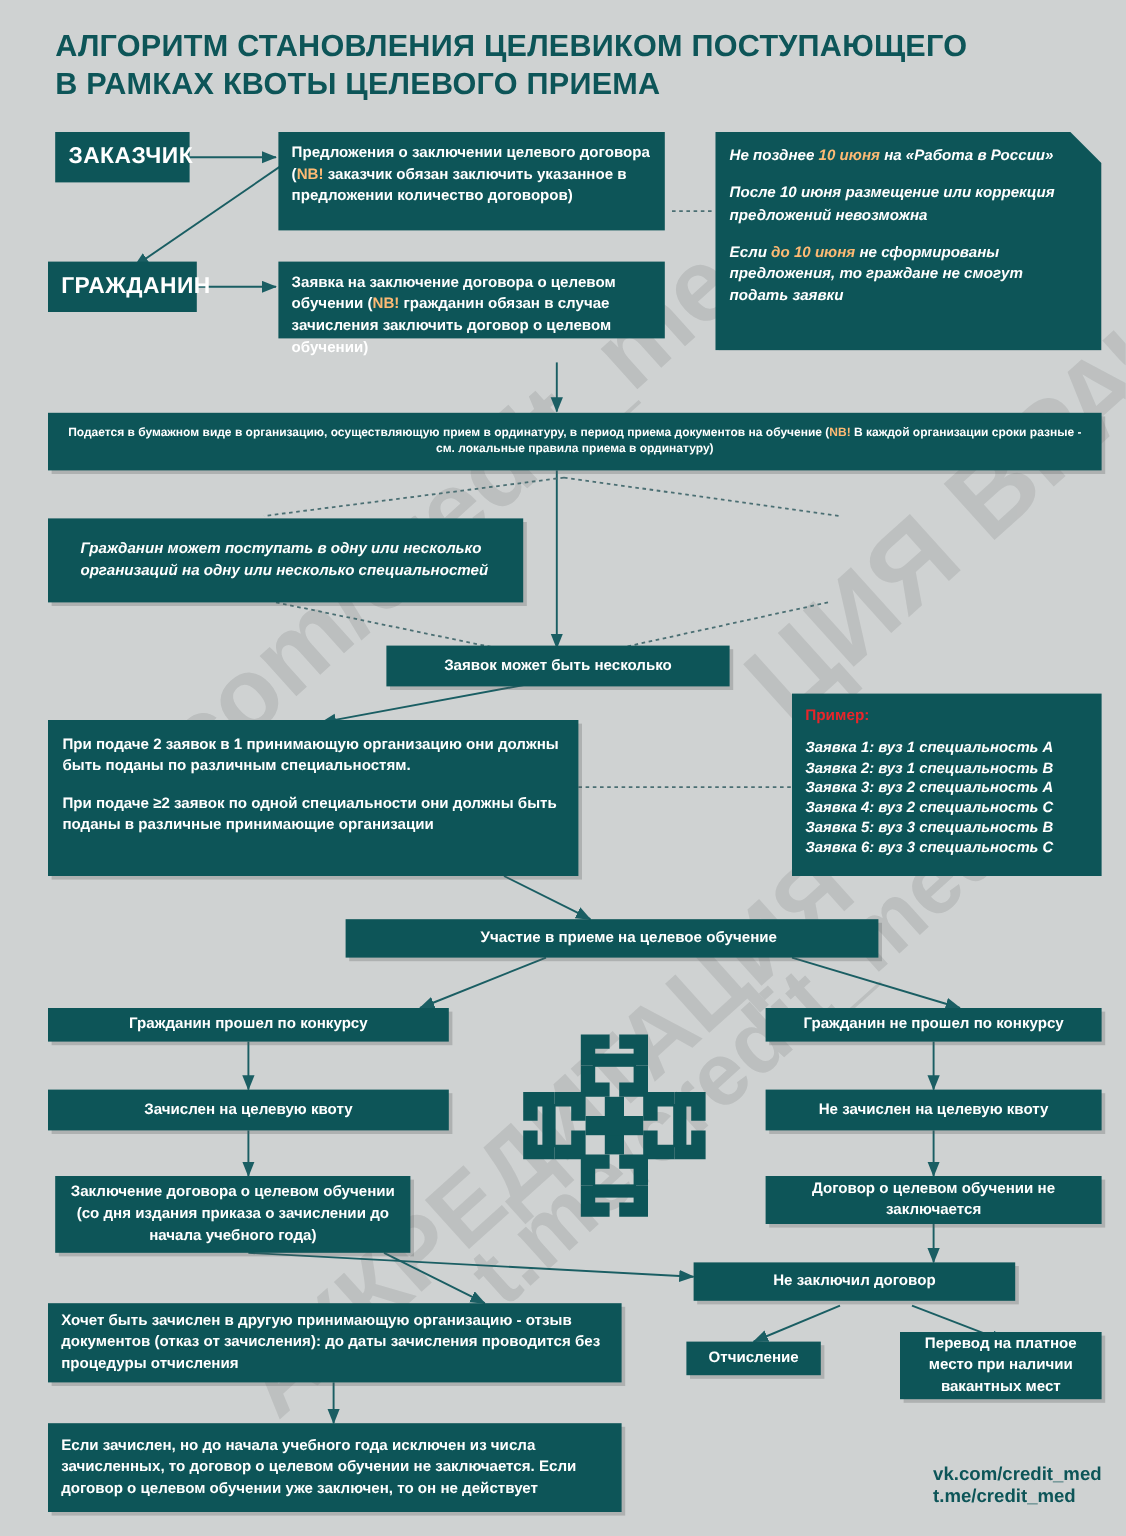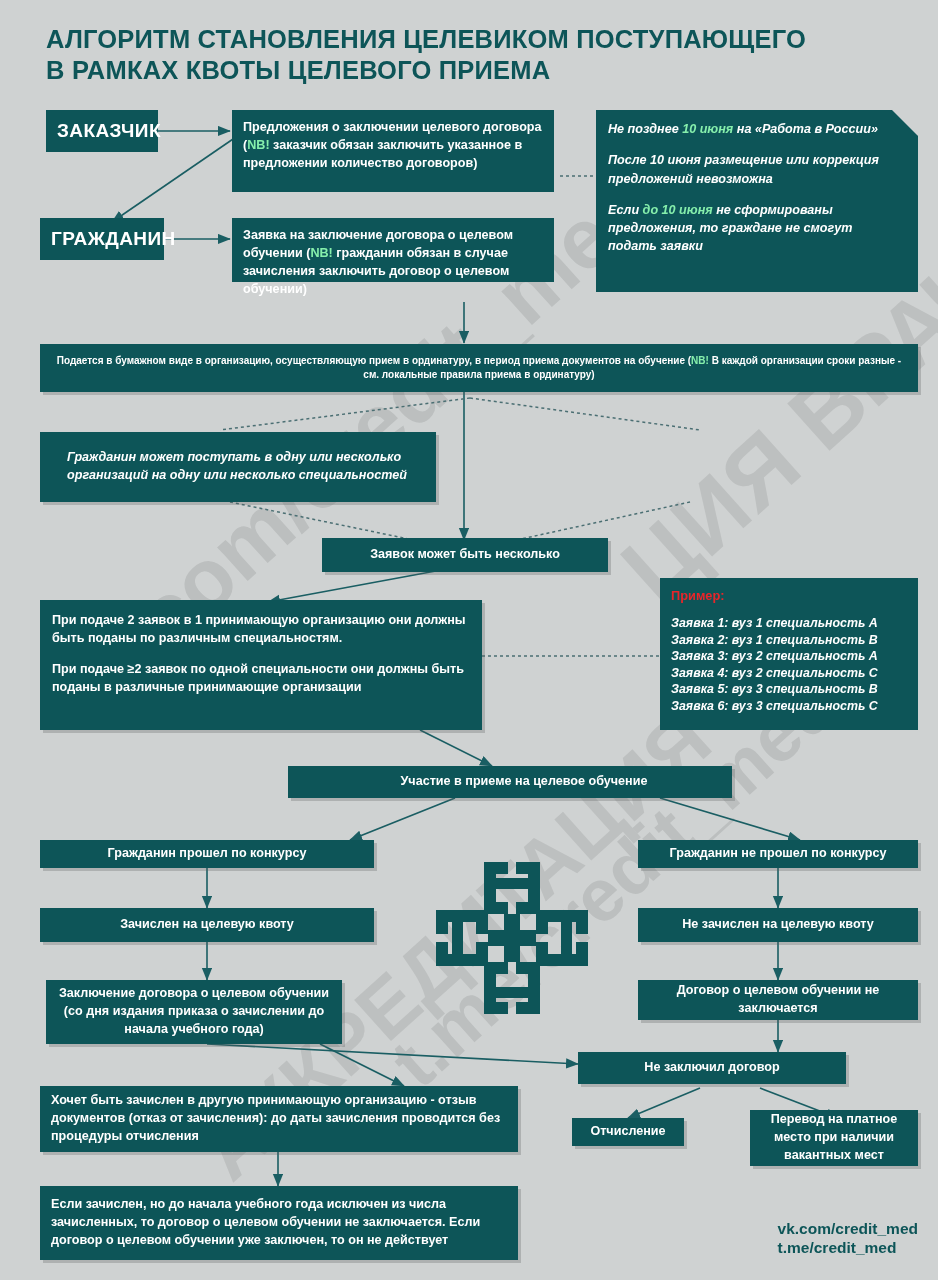--- a/index.html
+++ b/index.html
@@ -45,21 +45,21 @@
     box-sizing:border-box;
     font-size:12.6px;
     line-height:1.42;
     font-weight:bold;
   }
   .box .inner{padding:9px 11px;}
   .ctr .inner{text-align:center;}
   .vc{display:flex;align-items:center;}
   .vc .inner{width:100%;}
   .ital{font-style:italic;padding-left:16px;}
-  .nb{color:#86efac;}
+  .nb{color:#fdba74;}
   .shadow{box-shadow:3px 3px 0 rgba(90,95,95,.28);}
 
   
   .lbl{font-size:19px;letter-spacing:.4px;}
 
   
   #note{
     position:absolute;z-index:3;
     left:596px;top:110px;width:322px;height:182px;
     background:#0d5558;color:#fff;

